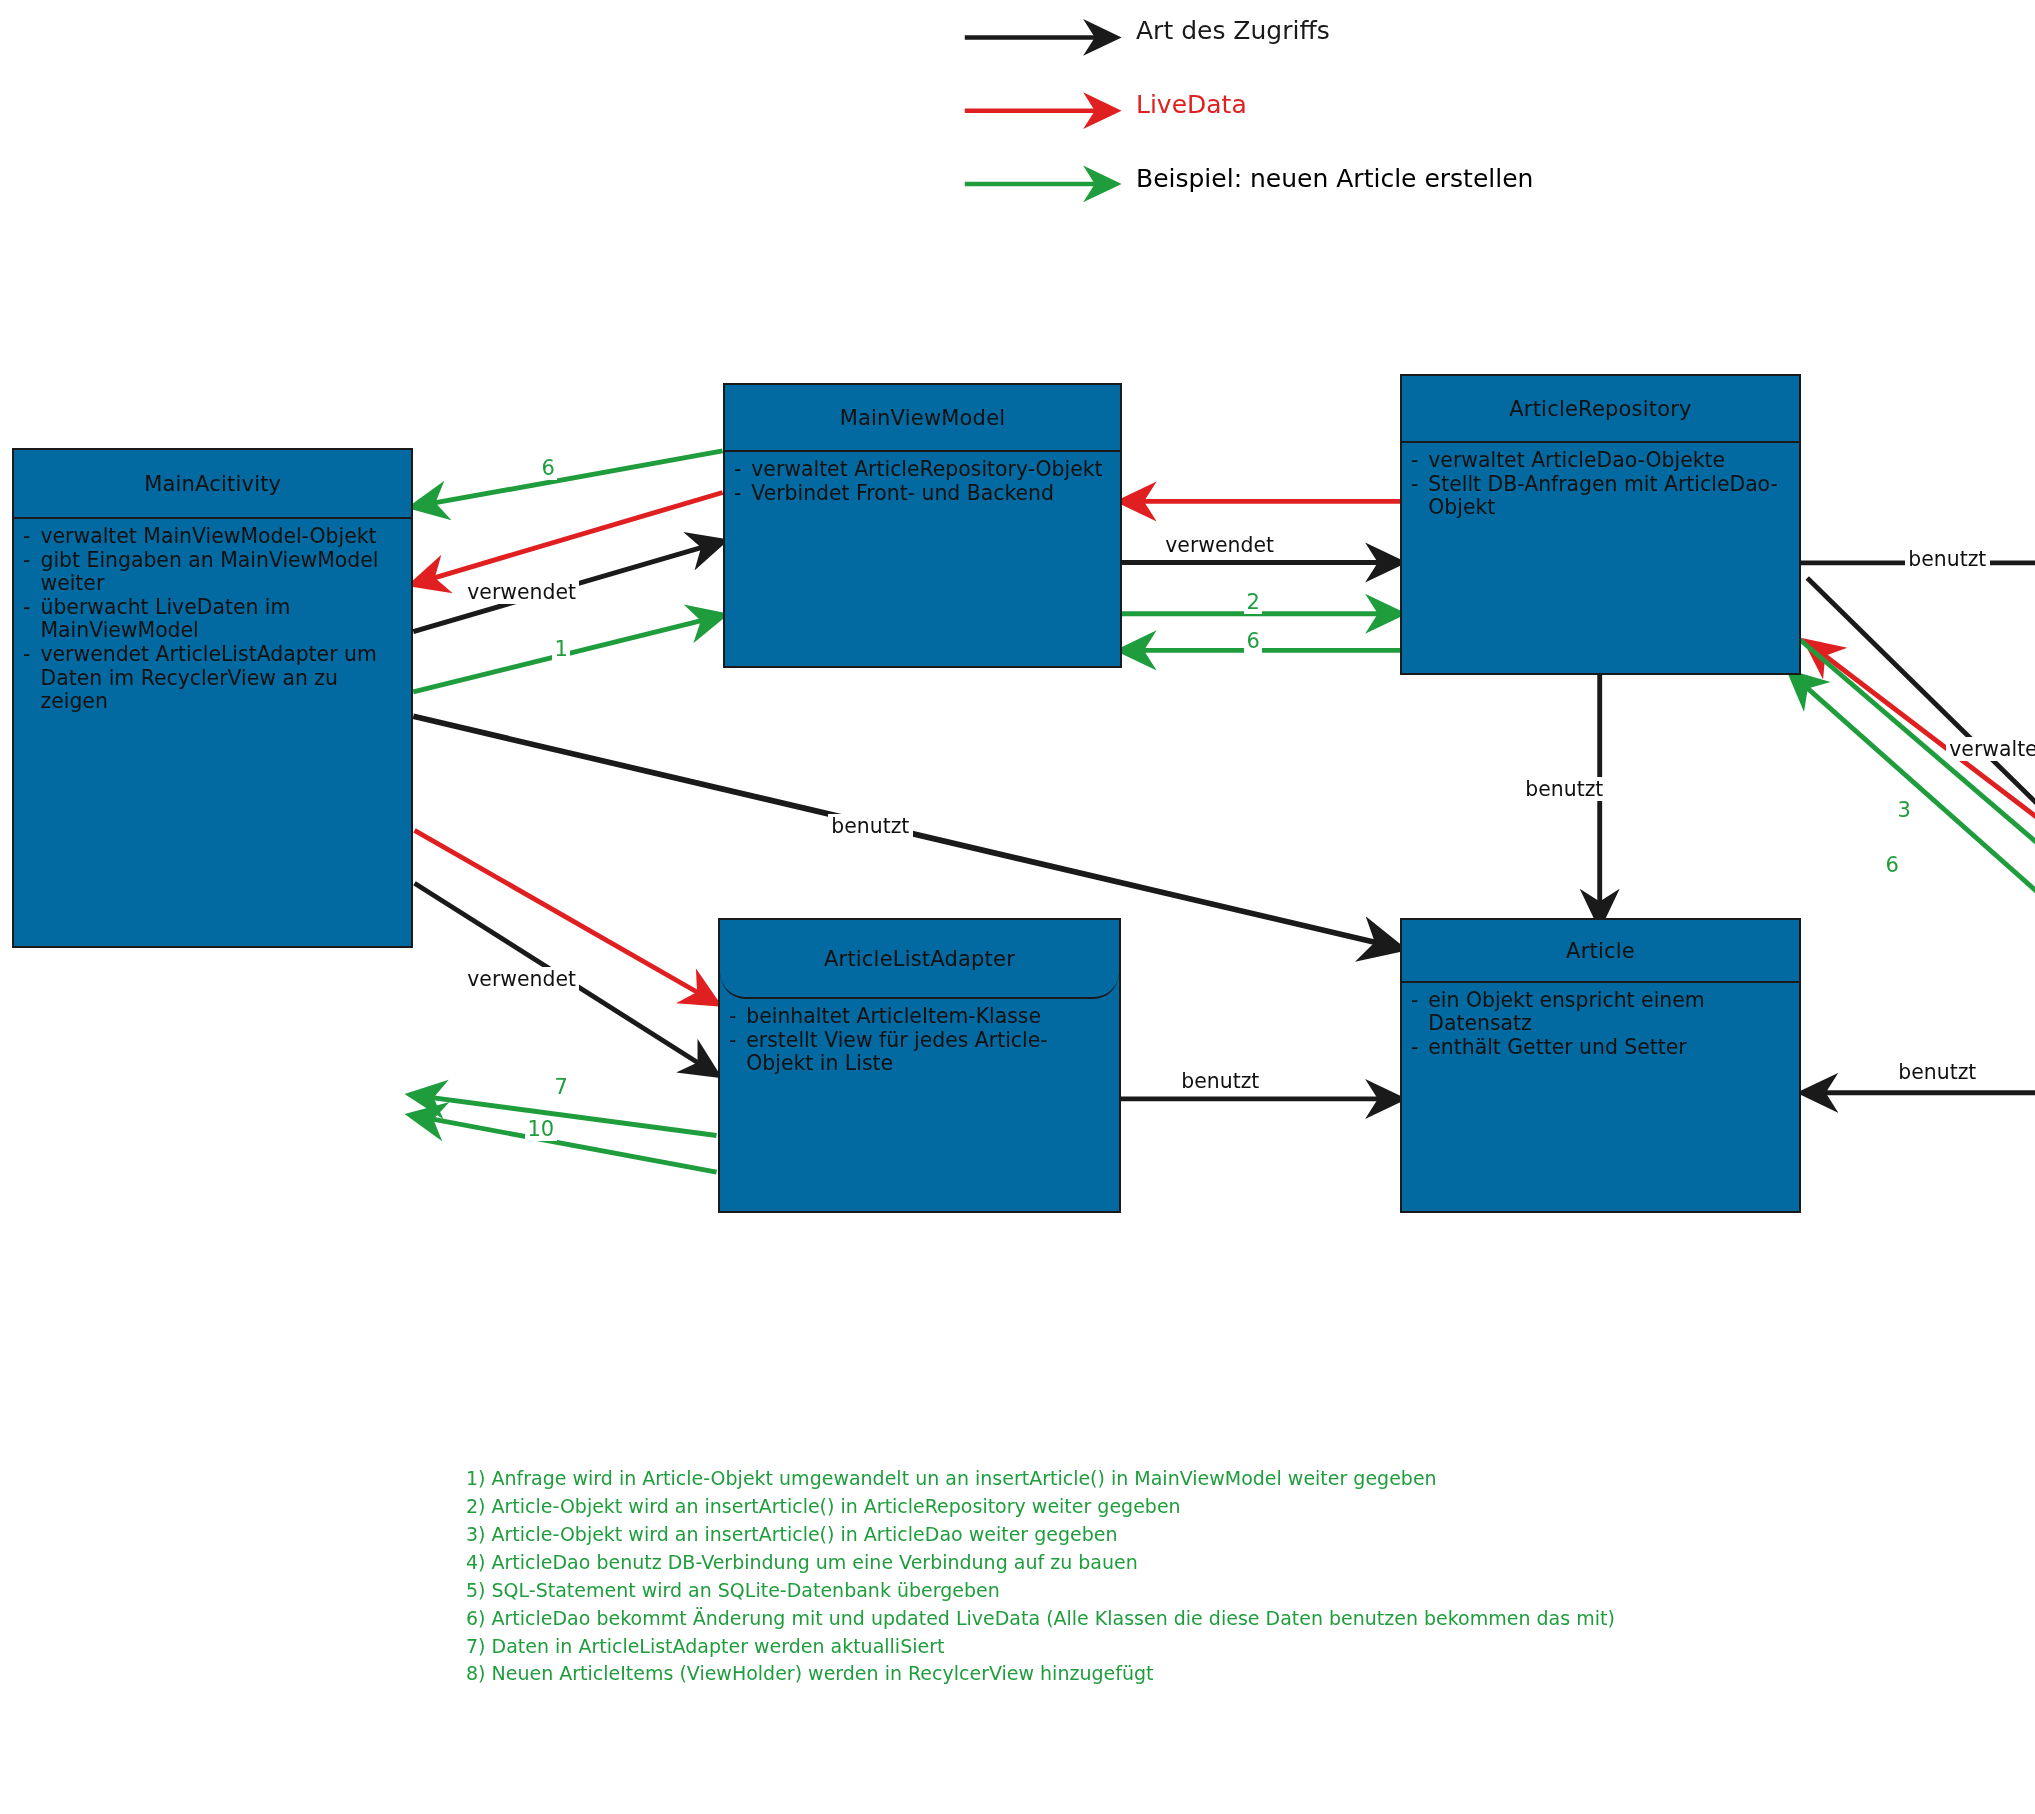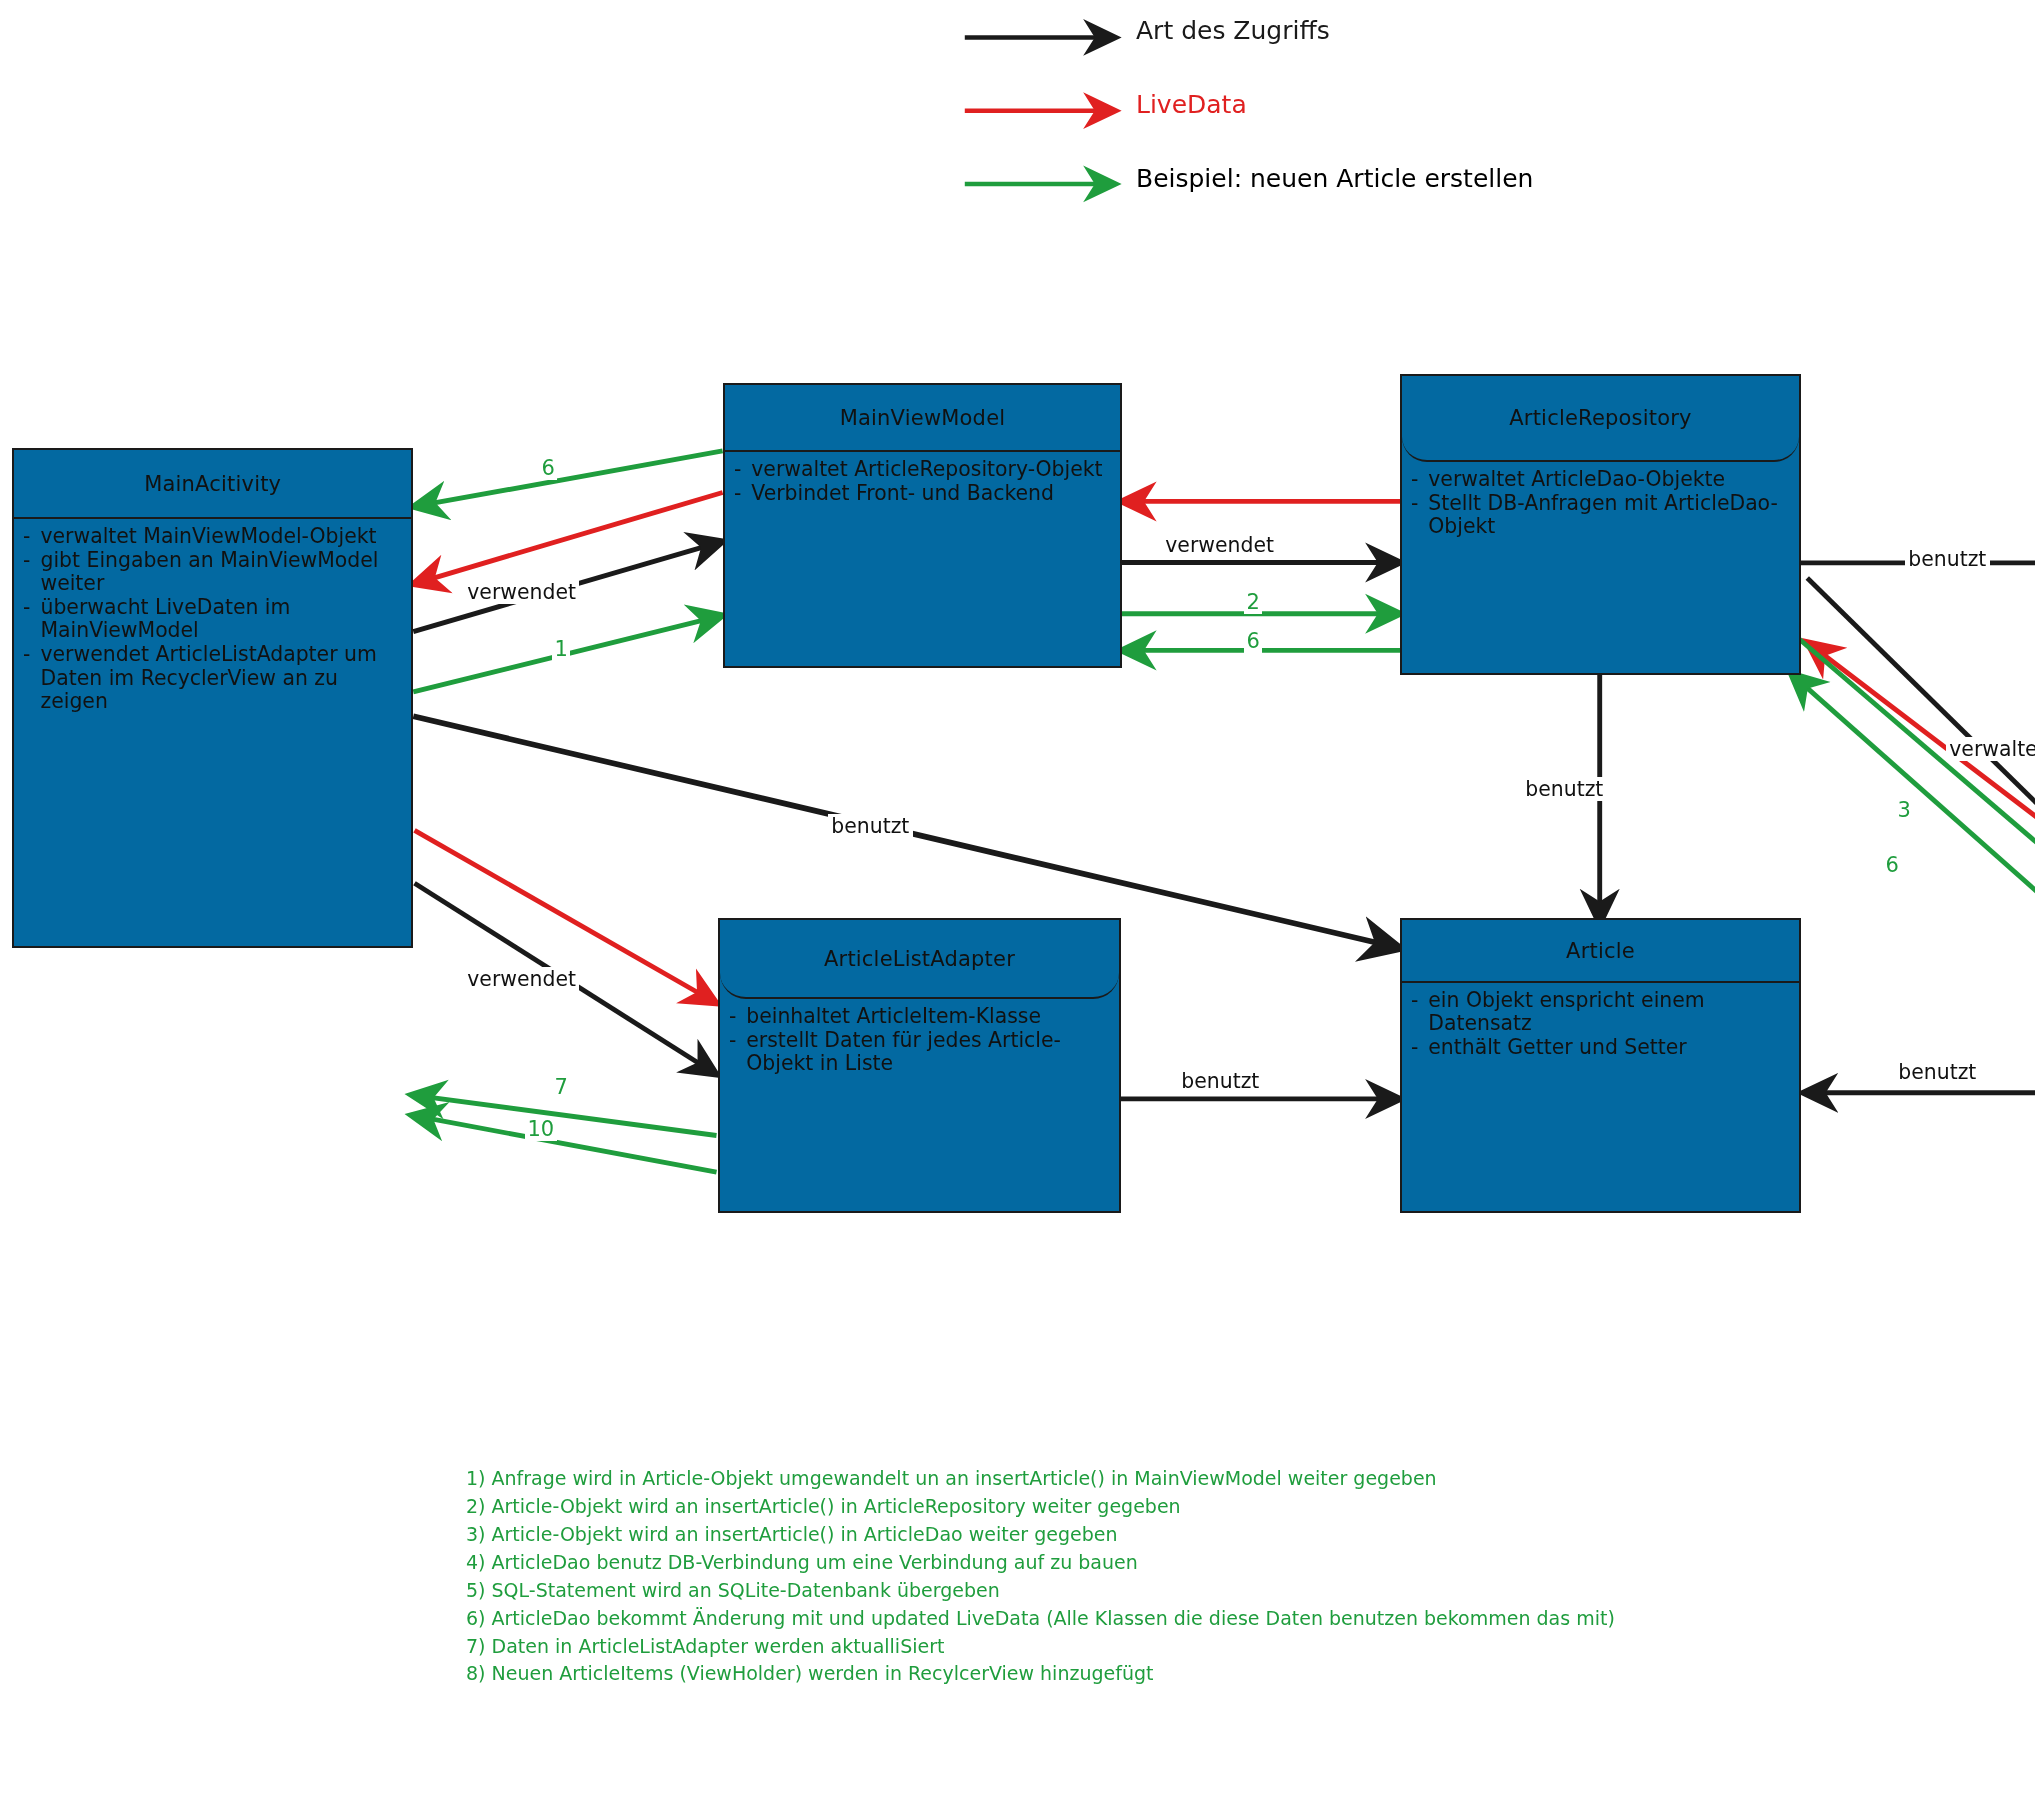--- a/index.html
+++ b/index.html
@@ -140,39 +140,39 @@
     </div>
     <div class="body">
       <ul>
         <li>verwaltet ArticleRepository-Objekt</li>
         <li>Verbindet Front- und Backend</li>
       </ul>
     </div>
   </div>
 
   <div class="uml" style="left:1400px;top:374px;width:401px;height:301px;">
-    <div class="hdr" style="height:86px;border-radius:25px;">
+    <div class="hdr" style="height:67px;">
       <span>ArticleRepository</span>
     </div>
     <div class="body">
       <ul>
         <li>verwaltet ArticleDao-Objekte</li>
         <li>Stellt DB-Anfragen mit ArticleDao-Objekt</li>
       </ul>
     </div>
   </div>
 
   <div class="uml" style="left:718px;top:918px;width:403px;height:295px;">
     <div class="hdr" style="height:79px;border-radius:26px;">
       <span>ArticleListAdapter</span>
     </div>
     <div class="body">
       <ul>
         <li>beinhaltet ArticleItem-Klasse</li>
-        <li>erstellt Daten für jedes Article-Objekt in Liste</li>
+        <li>erstellt View für jedes Article-Objekt in Liste</li>
       </ul>
     </div>
   </div>
 
   <div class="uml" style="left:1400px;top:918px;width:401px;height:295px;">
     <div class="hdr" style="height:63px;">
       <span>Article</span>
     </div>
     <div class="body">
       <ul>

